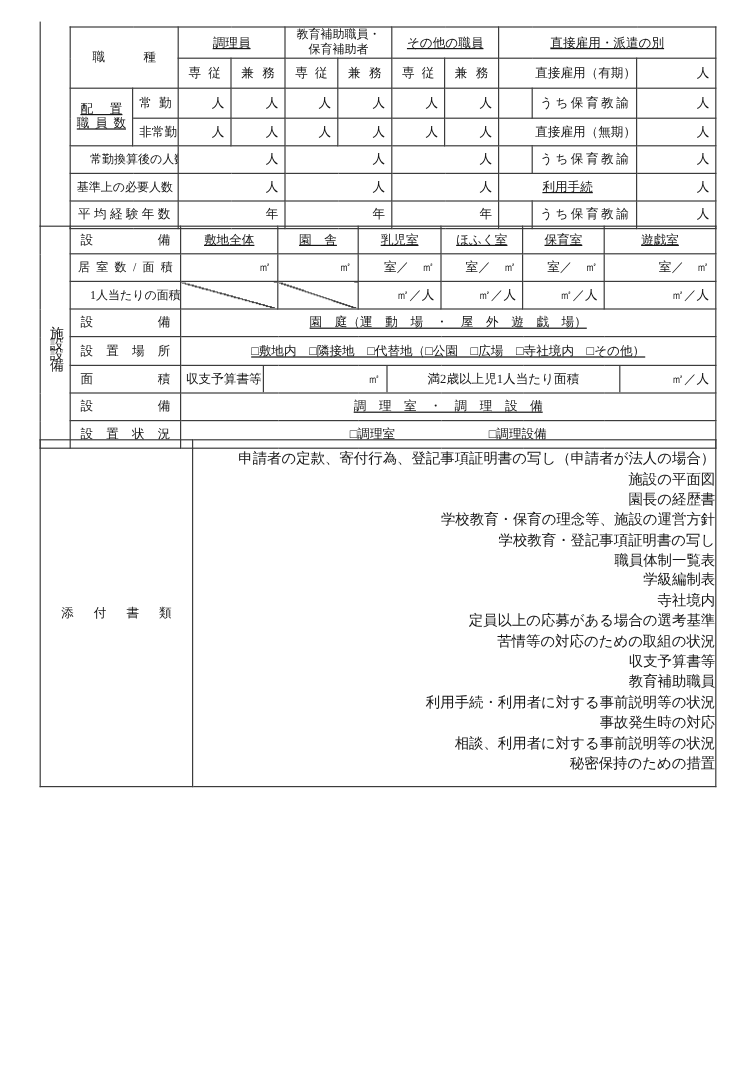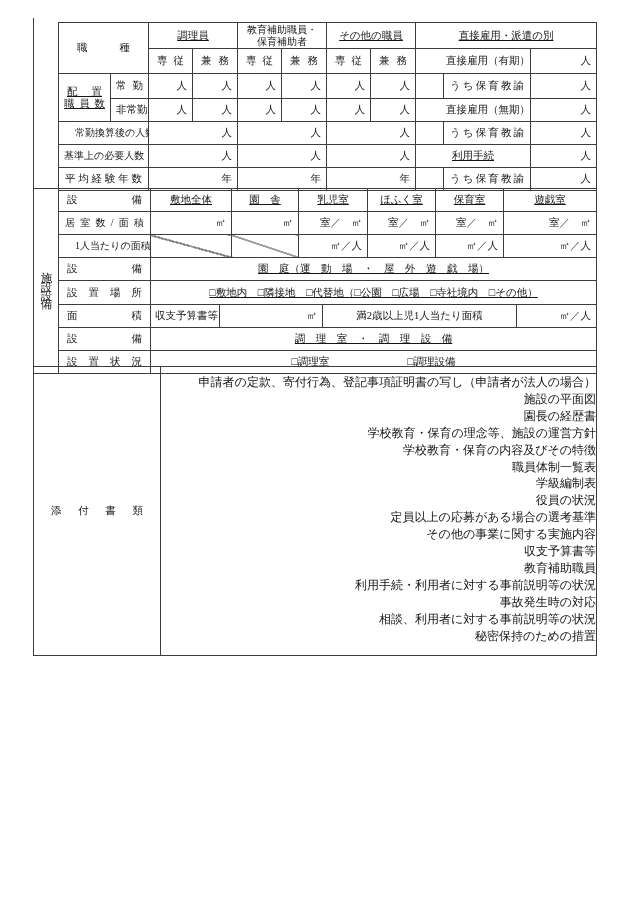--- a/index.html
+++ b/index.html
@@ -210,26 +210,26 @@
     </colgroup>
     <tbody>
         <tr style="height:289px">
       <td class="jt" style="padding:0 17px">添付書類</td>
       <td style="vertical-align:top">
         <div class="attach-list">
           <div>申請者の定款、寄付行為、登記事項証明書の写し（申請者が法人の場合）</div>
           <div>施設の平面図</div>
           <div>園長の経歴書</div>
           <div>学校教育・保育の理念等、施設の運営方針</div>
-          <div>学校教育・保育の内容及びその特徴</div>
+          <div>学校教育・登記事項証明書の写し</div>
           <div>職員体制一覧表</div>
           <div>学級編制表</div>
-          <div>役員の状況</div>
+          <div>寺社境内</div>
           <div>定員以上の応募がある場合の選考基準</div>
-          <div>その他の事業に関する実施内容</div>
+          <div>苦情等の対応のための取組の状況</div>
           <div>収支予算書等</div>
           <div>教育補助職員</div>
           <div>利用手続・利用者に対する事前説明等の状況</div>
           <div>事故発生時の対応</div>
           <div>相談、利用者に対する事前説明等の状況</div>
           <div>秘密保持のための措置</div>
         </div>
       </td>
     </tr>
   </tbody>

